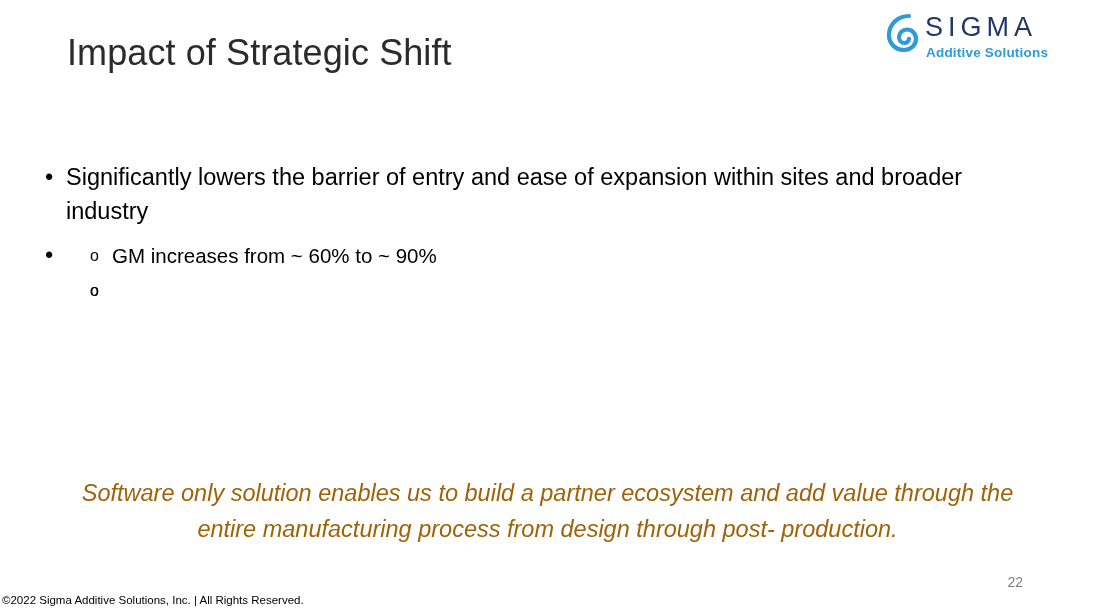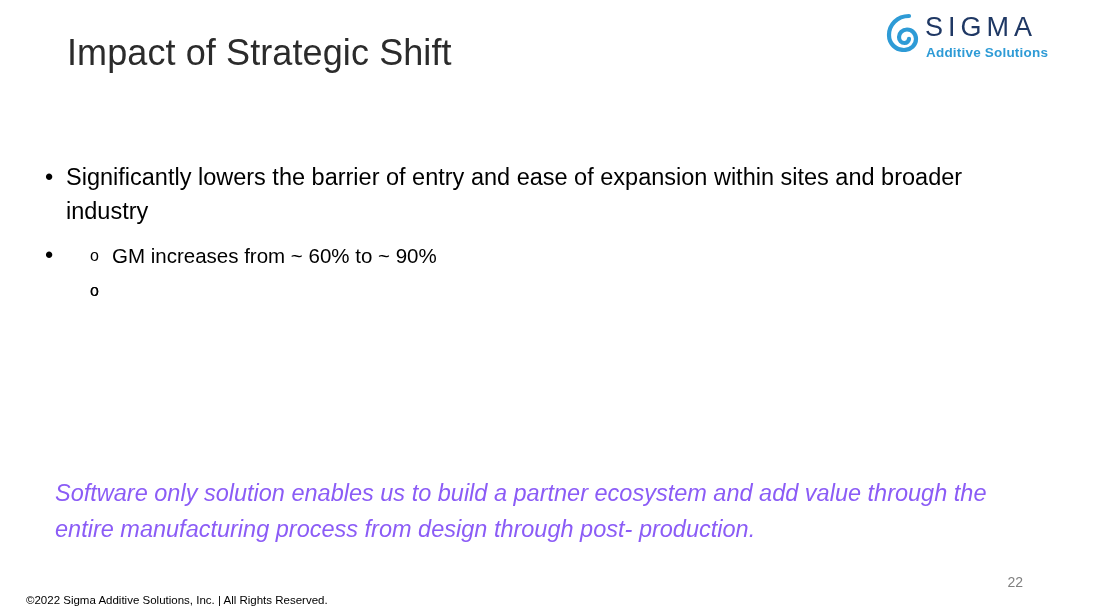--- a/index.html
+++ b/index.html
@@ -111,31 +111,31 @@
   .sub-list {
     margin-top: 2px;
   }
 
   
   .closing {
     position: absolute;
     left: 55px;
     top: 475px;
     width: 985px;
-    text-align: left;
+    text-align: center;
     font-style: italic;
     font-size: 23.5px;
     line-height: 36px;
-    color: #8b5cf6;
+    color: #a16207;
   }
 
   
   .footer {
     position: absolute;
-    left: 26px;
+    left: 2px;
     bottom: 9px;
     font-size: 11.5px;
     color: #000000;
     font-family: "Liberation Sans", sans-serif;
     margin-top: 20px;
   }
   .page-number {
     position: absolute;
     right: 70px;
     bottom: 25px;

